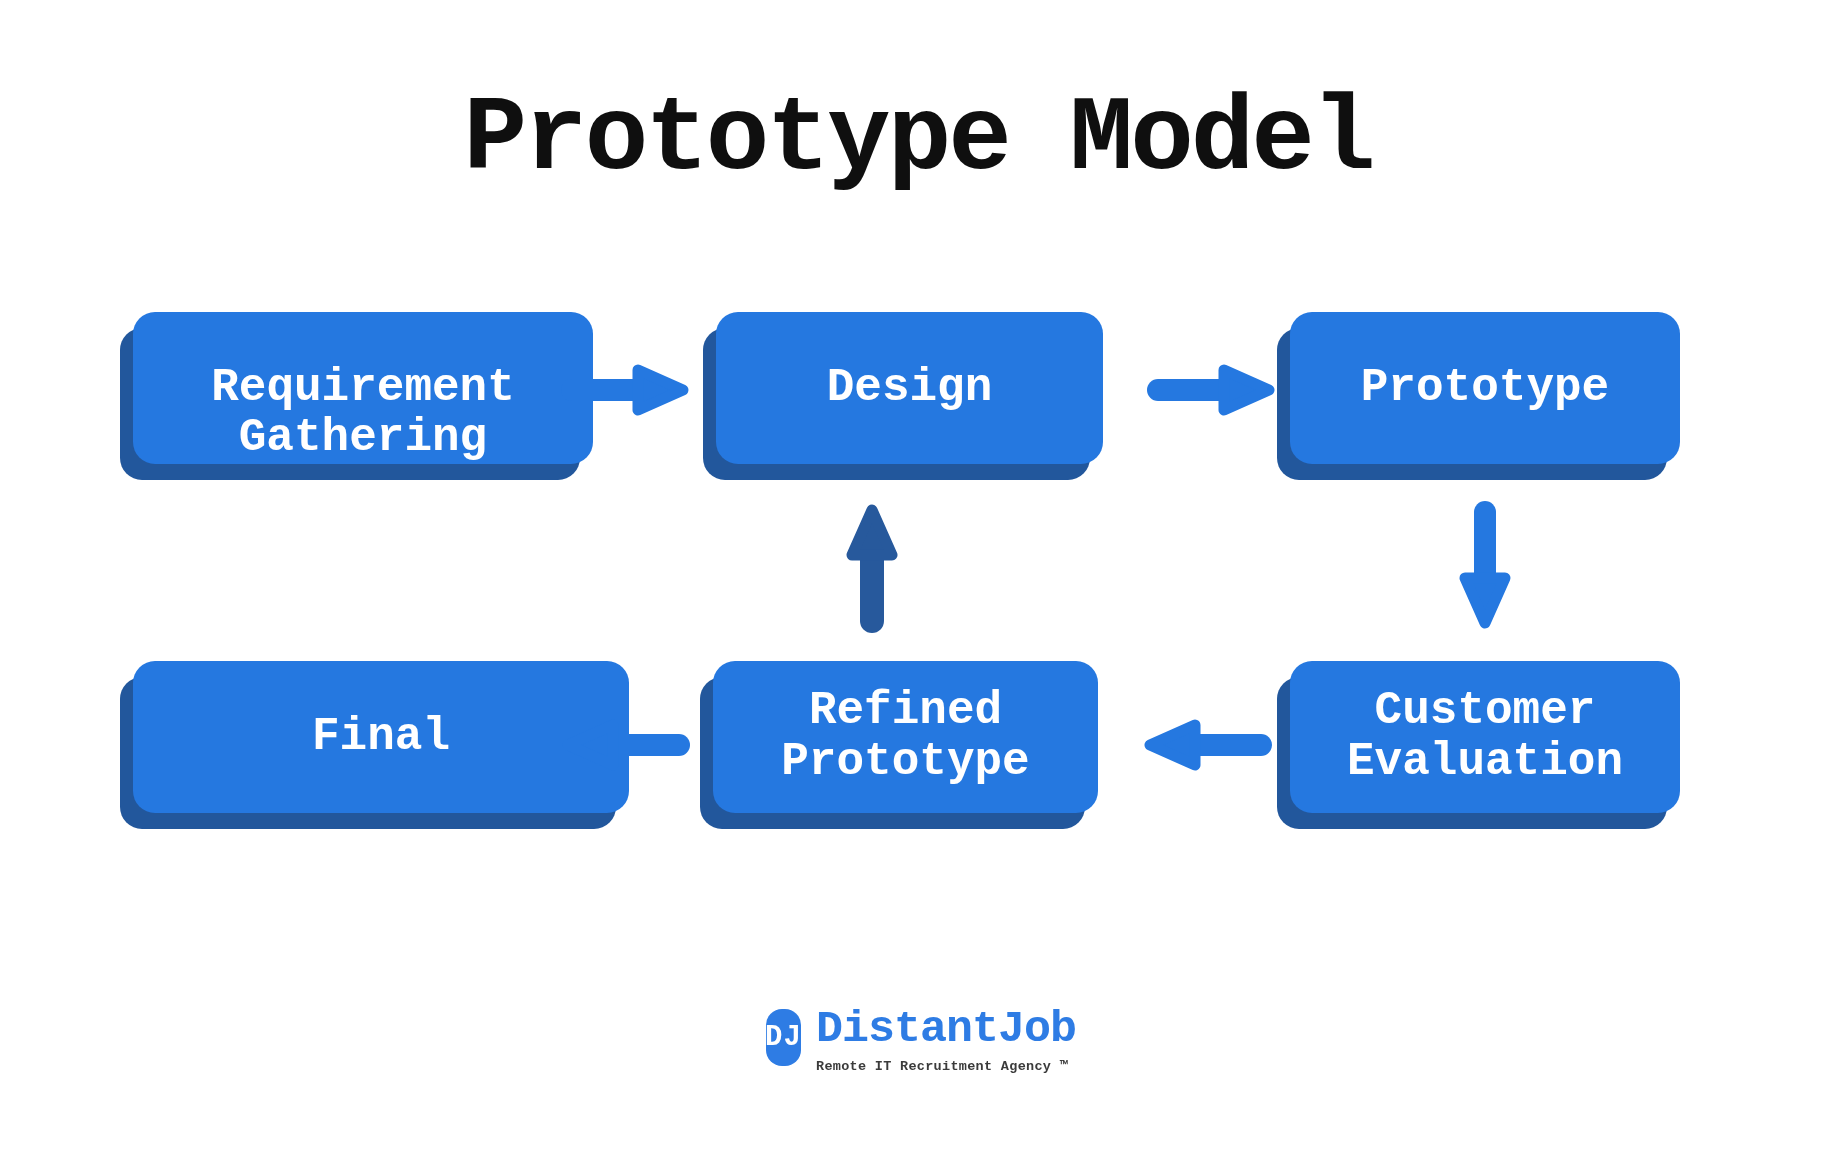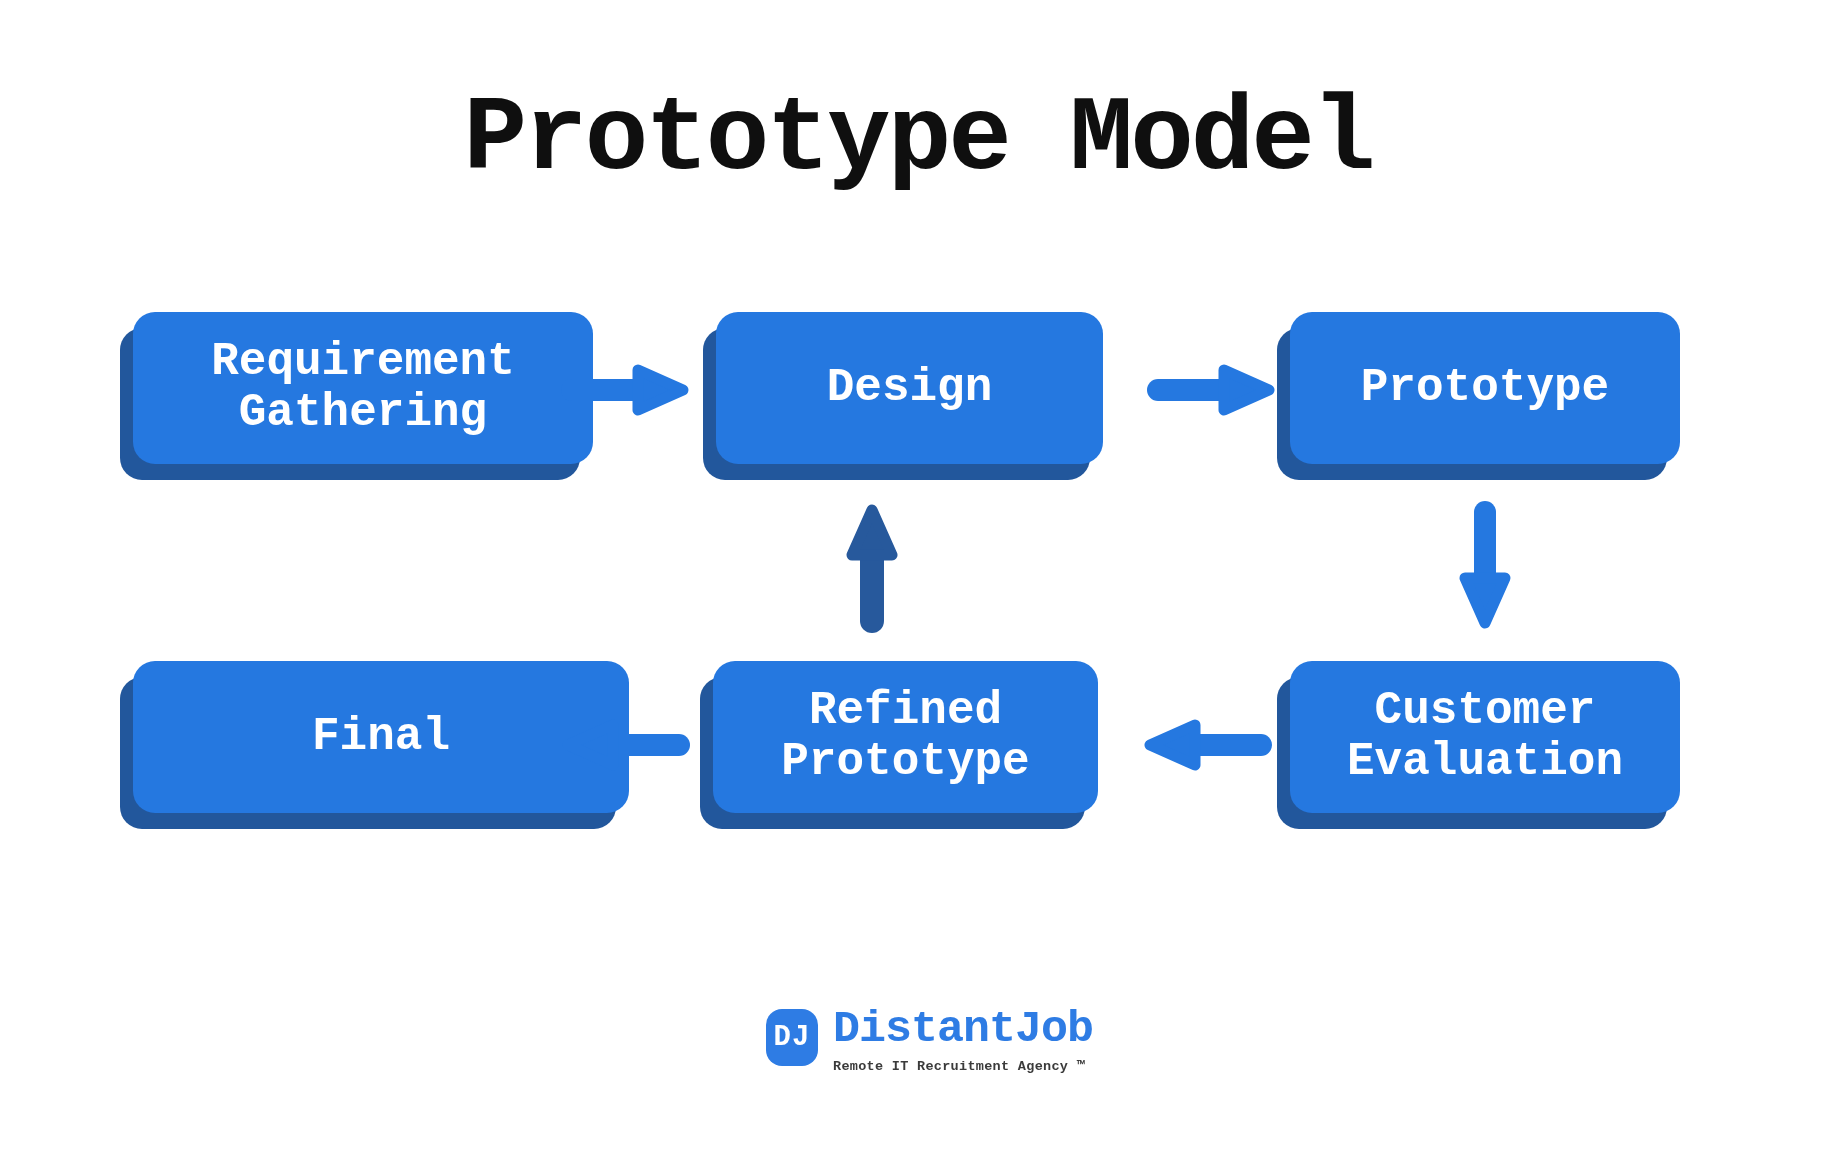--- a/index.html
+++ b/index.html
@@ -21,21 +21,21 @@
   }
   .node{
     position:absolute; height:152px; border-radius:22px;
     background:var(--box-blue);
     box-shadow:-13px 16px 0 0 var(--shadow-blue);
     color:var(--box-text); font-weight:bold; font-size:46px; line-height:1.1;
     display:flex; flex-direction:column; align-items:center; justify-content:center;
     text-align:center;
   }
   .node span{display:block;}
-  .node-1{left:133px; top:294px; width:460px;}
+  .node-1{left:133px; top:294px; width:460px;justify-content:flex-end;}
   .node-2{left:716px; top:294px; width:387px;}
   .node-3{left:1290px; top:294px; width:390px;}
   .node-4{left:1290px; top:643px; width:390px;}
   .node-5{left:713px; top:643px; width:385px;}
   .node-6{left:133px; top:643px; width:496px;}
   .connector{position:absolute;}
   .connector svg{display:block;}
   .connector .shaft{stroke:var(--arrow-blue); stroke-width:22; stroke-linecap:round; fill:none;}
   .connector .head{fill:var(--arrow-blue); stroke:var(--arrow-blue); stroke-width:11; stroke-linejoin:round;}
   .connector.dark .shaft{stroke:var(--arrow-dark-blue); stroke-width:24;}
@@ -44,21 +44,21 @@
   .c-2{left:1146px; top:340px;}
   .c-3{left:1453px; top:482px;}
   .c-4{left:1138px; top:695px;}
   .c-5{left:840px; top:480px;}
   .c-6{left:556px; top:695px;}
   .logo{
     position:absolute; left:766px; top:991px;
     display:flex; align-items:flex-start; gap:15px;
   }
   .logo-mark{
-    width:52px; height:57px; border-radius:16px; background:var(--logo-blue);
+    width:35px; height:57px; border-radius:16px; background:var(--logo-blue);
     color:#fff; font-weight:bold; font-size:29px; letter-spacing:1px;
     display:flex; align-items:center; justify-content:center;
   }
   .logo-name{
     font-size:45px; font-weight:bold; color:var(--logo-blue);
     line-height:0.95; letter-spacing:-1px;text-align:right;
   }
   .logo-tagline{
     margin-top:7px; font-size:13.5px; font-weight:bold;
     color:var(--tagline-color); letter-spacing:0.3px;

